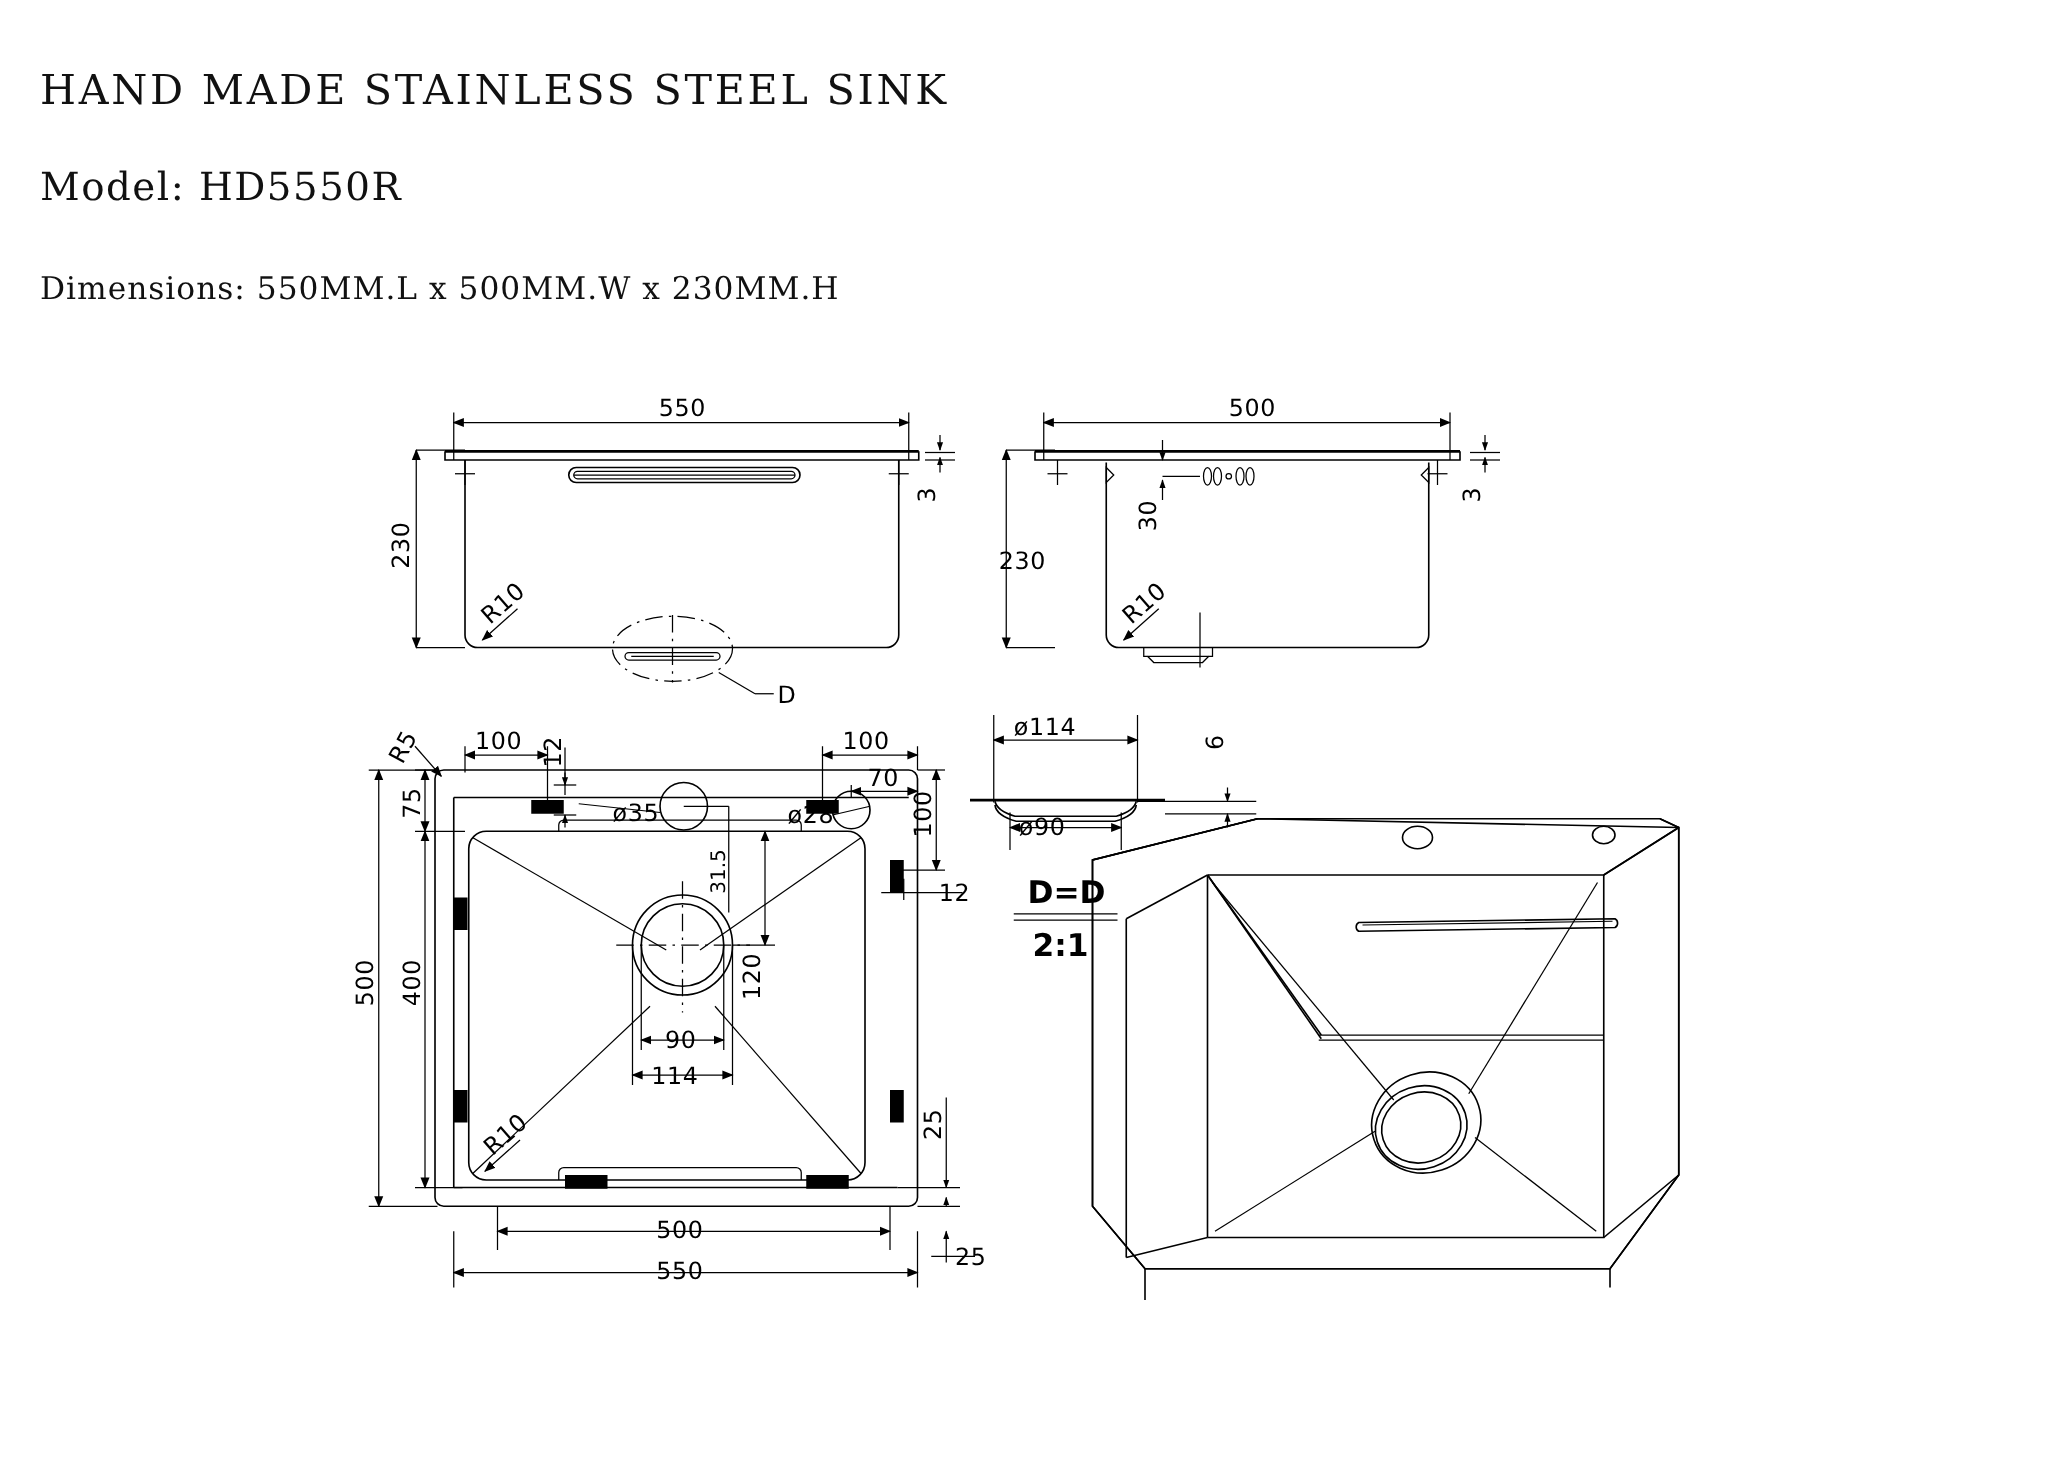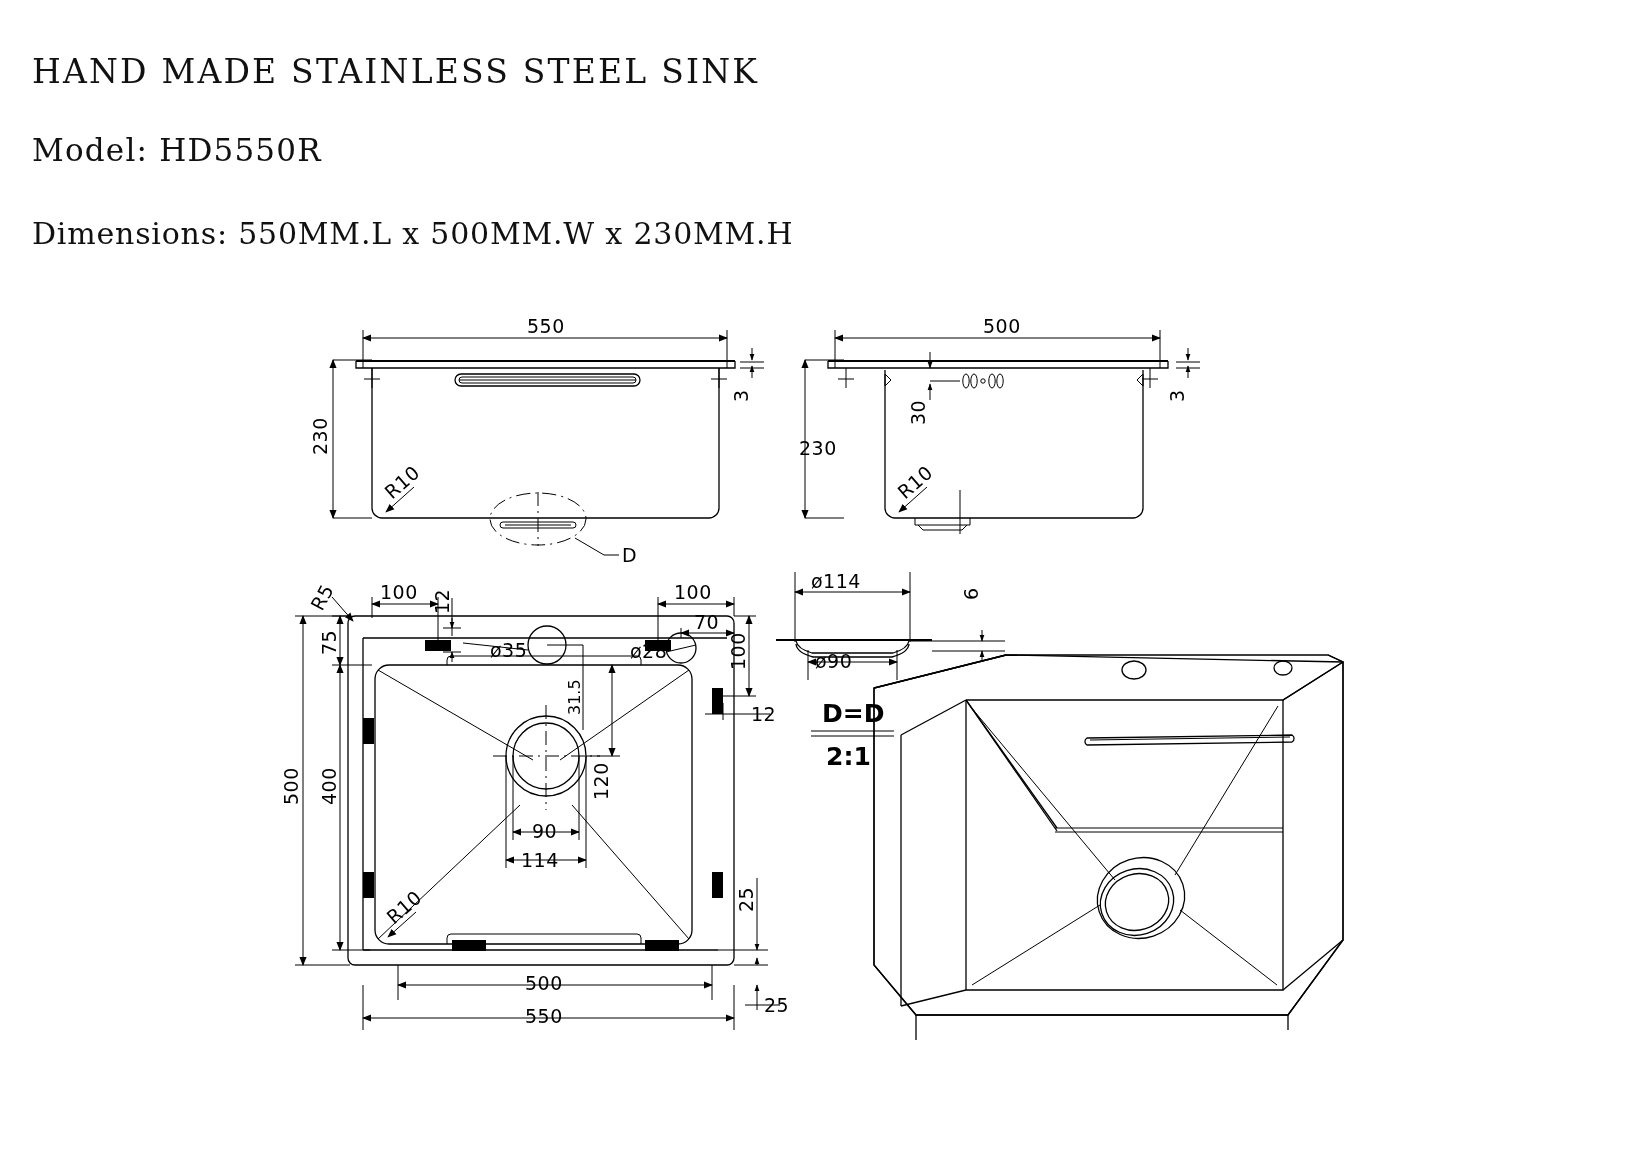--- a/index.html
+++ b/index.html
@@ -22,21 +22,21 @@
   .hdr {
     position: absolute;
     left: 32px;
     white-space: pre;
     font-family: "DejaVu Serif", serif;
     color: #111;
     letter-spacing: 0.5px;
   }
   #title-line   { top: 52px;  font-size: 33px; letter-spacing: 2.2px; }
   #model-line   { top: 132px; font-size: 31px; letter-spacing: 1.2px; text-align: center; }
-  #dim-line     { top: 216px; font-size: 30px; letter-spacing: 0.8px; }
+  #dim-line     { top: 216px; font-size: 25px; letter-spacing: 0.8px; }
   #mat-line     { top: 252px; font-size: 30px; letter-spacing: 0.8px; }
 
   #drawing-area {
     position: absolute;
     left: 0; top: 0;
     width: 1648px;
     height: 1172px;
   }
   svg { display: block; }
   .ln   { stroke: #000; fill: none; stroke-width: 1.3; }

